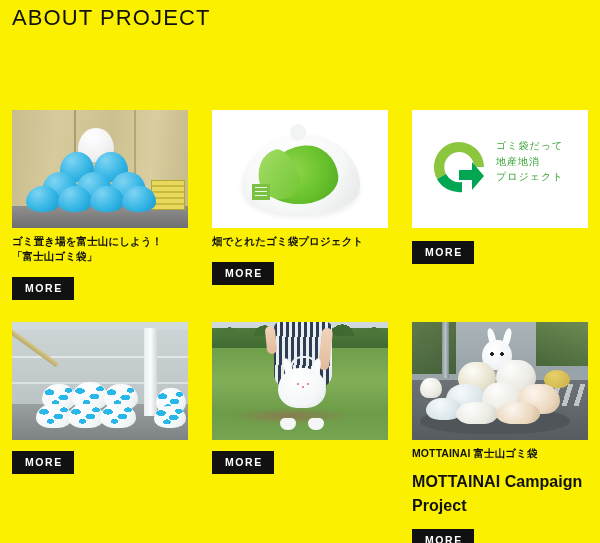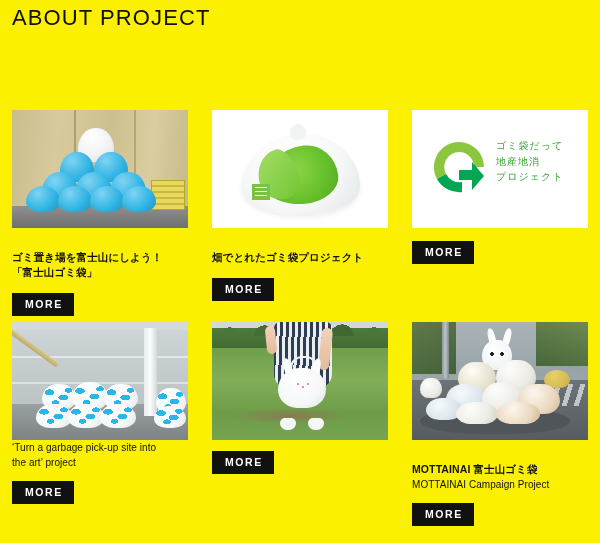--- a/index.html
+++ b/index.html
@@ -73,29 +73,30 @@
     background: #cccccc;
   }
   .card.row2 .thumb { height: 118px; }
 
   .card-title {
     font-size: 10.5px;
     font-weight: bold;
     line-height: 1.45;
     letter-spacing: 0.1px;
     color: #111111;
-    margin-top: 22px;
+    margin-top: 6px;
     white-space: pre-line;
   }
   .card-subtitle {
-    font-size: 10px;
-    font-weight: normal;
+    font-size: 16px;
+    font-weight: bold;
     line-height: 1.5;
     letter-spacing: 0.05px;
     color: #111111;
+    margin-top: 9px;
     white-space: pre-line;
   }
 
   .more-btn {
     display: inline-block;
     background: #111111;
     color: #ffffff;
     font-size: 10.5px;
     font-weight: bold;
     letter-spacing: 1.6px;
@@ -438,22 +439,20 @@
           <div class="wbag" style="left:30px;top:62px;width:34px;height:26px;"></div>
           <div class="wbag" style="left:60px;top:60px;width:36px;height:28px;"></div>
           <div class="wbag" style="left:92px;top:62px;width:34px;height:26px;"></div>
           <div class="wbag" style="left:24px;top:82px;width:36px;height:24px;"></div>
           <div class="wbag" style="left:56px;top:82px;width:36px;height:24px;"></div>
           <div class="wbag" style="left:88px;top:82px;width:36px;height:24px;"></div>
           <div class="wbag" style="left:144px;top:66px;width:30px;height:26px;"></div>
           <div class="wbag" style="left:142px;top:84px;width:32px;height:22px;"></div>
         </div>
       </div>
-      <div class="card-subtitle">‘Turn a garbage pick-up site into
- the art’ project</div>
       <div><button class="more-btn">MORE</button></div>
     </div>
 
     <div class="card col2 row2">
       <div class="thumb">
         <div class="scene">
           <div class="s5-sky"></div>
           <div class="s5-trees"></div>
           <div class="s5-grass"></div>
           <div class="s5-dirt"></div>

